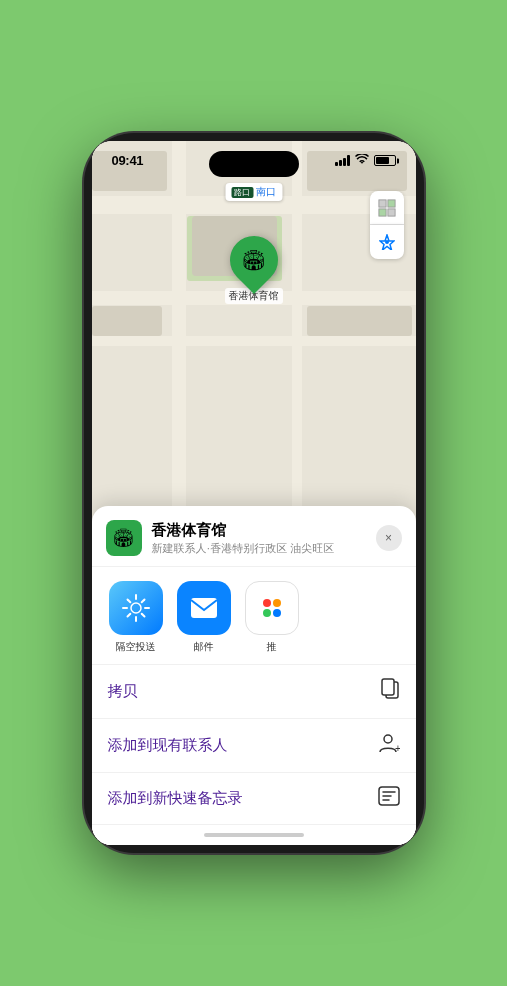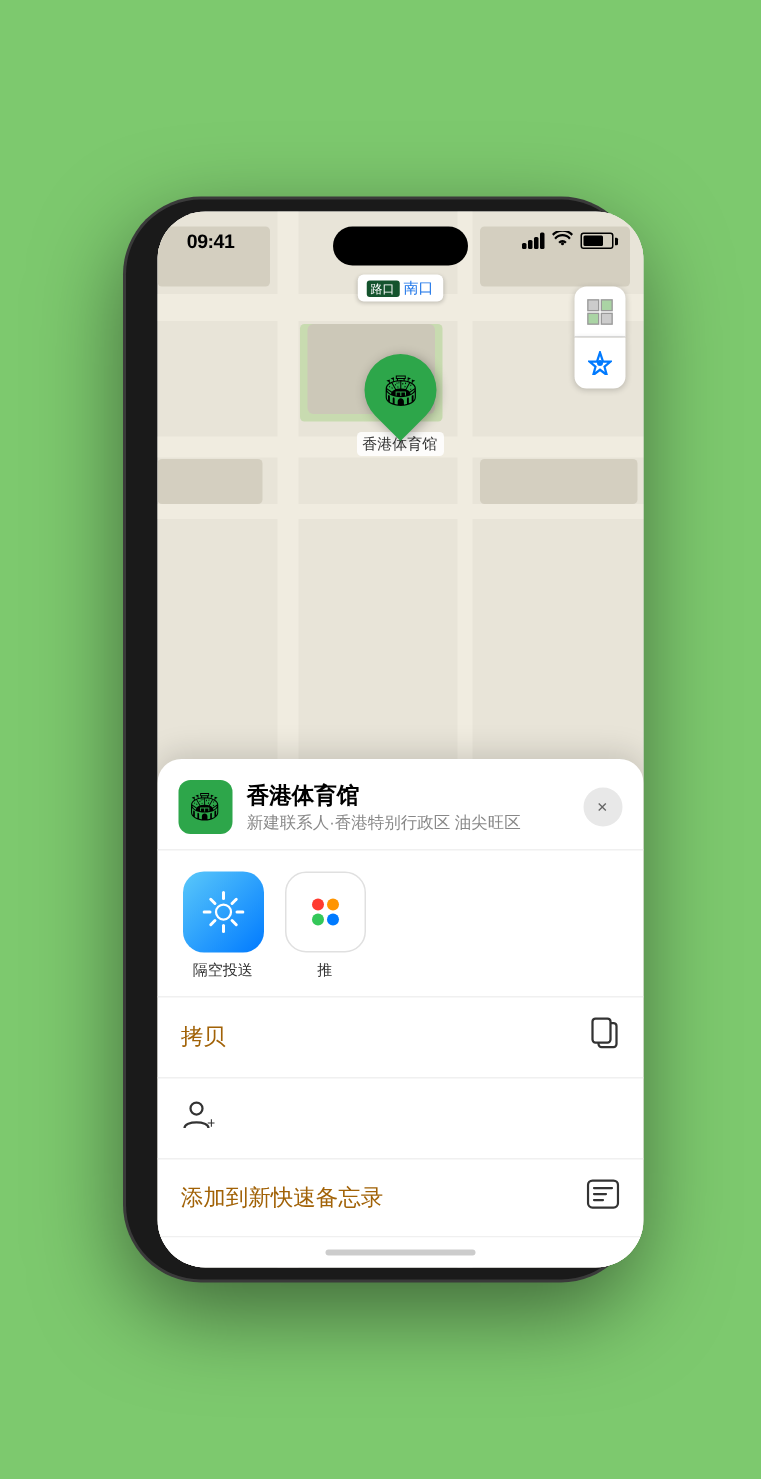--- a/index.html
+++ b/index.html
@@ -20,26 +20,25 @@
       border-radius: 50px;
       padding: 8px;
       position: relative;
       box-shadow: 0 0 0 2px #3a3a3a, 0 20px 60px rgba(0,0,0,0.5);
     }
 
     .phone-screen {
       width: 100%;
       height: 100%;
       background: #f0f0f0;
-      border-radius: 32px;
+      border-radius: 20px;
       overflow: hidden;
       position: relative;
       display: flex;
       flex-direction: column;
-      margin-left: 13px;
     }
 
     
     .status-bar {
       background: transparent;
       padding: 12px 20px 4px;
       display: flex;
       justify-content: space-between;
       align-items: center;
       position: absolute;
@@ -372,21 +371,21 @@
       border-bottom: 1px solid #f0f0f0;
       cursor: pointer;
     }
 
     .action-row:last-child {
       border-bottom: none;
     }
 
     .action-label {
       font-size: 15px;
-      color: #a16207;
+      color: #4c1d95;
     }
 
     .action-icon {
       font-size: 18px;
       color: #333;
     }
 
     
     .home-indicator {
       height: 20px;
@@ -513,20 +512,29 @@
               <path d="M14 23 L14 27" stroke="white" stroke-width="2" stroke-linecap="round"></path>
               <path d="M8.3 19.7 L5.5 22.5" stroke="white" stroke-width="2" stroke-linecap="round"></path>
               <path d="M5 14 L1 14" stroke="white" stroke-width="2" stroke-linecap="round"></path>
               <path d="M8.3 8.3 L5.5 5.5" stroke="white" stroke-width="2" stroke-linecap="round"></path>
             </svg>
           </div>
           <span class="share-label">隔空投送</span>
         </div>
 
 
+        <div class="share-item">
+          <div class="share-icon-circle mail">
+            <svg width="30" height="26" viewBox="0 0 30 26">
+              <rect x="2" y="3" width="26" height="20" rx="3" fill="white"></rect>
+              <path d="M2 5 L15 15 L28 5" stroke="#0a84ff" stroke-width="2" fill="none"></path>
+            </svg>
+          </div>
+          <span class="share-label">邮件</span>
+        </div>
 
 
         <div class="share-item">
           <div style="width:54px;height:54px;border-radius:14px;background:white;border:1px solid #e0e0e0;display:flex;flex-direction:column;align-items:center;justify-content:center;gap:2px;">
             <div style="display:flex;gap:2px;">
               <div style="width:8px;height:8px;border-radius:50%;background:#ff3b30;"></div>
               <div style="width:8px;height:8px;border-radius:50%;background:#ff9500;"></div>
             </div>
             <div style="display:flex;gap:2px;">
               <div style="width:8px;height:8px;border-radius:50%;background:#34c759;"></div>
@@ -542,20 +550,21 @@
         <span class="action-icon">
           <svg width="20" height="22" viewBox="0 0 20 22">
               <rect x="6" y="4" width="12" height="16" rx="2" fill="none" stroke="#333" stroke-width="1.5"></rect>
               <rect x="2" y="1" width="12" height="16" rx="2" fill="white" stroke="#333" stroke-width="1.5"></rect>
             </svg>
         </span>
       </div>
 
 
       <div class="action-row">
+        <span class="action-label">添加到现有联系人</span>
         <span class="action-icon">
           <svg width="22" height="22" viewBox="0 0 22 22">
               <circle cx="10" cy="7" r="4" fill="none" stroke="#333" stroke-width="1.5"></circle>
               <path d="M2 20 C2 15 18 15 18 20" fill="none" stroke="#333" stroke-width="1.5"></path>
               <text x="17" y="20" font-size="10" fill="#333">+</text>
             </svg>
         </span>
       </div>
 
       <div class="action-row">

